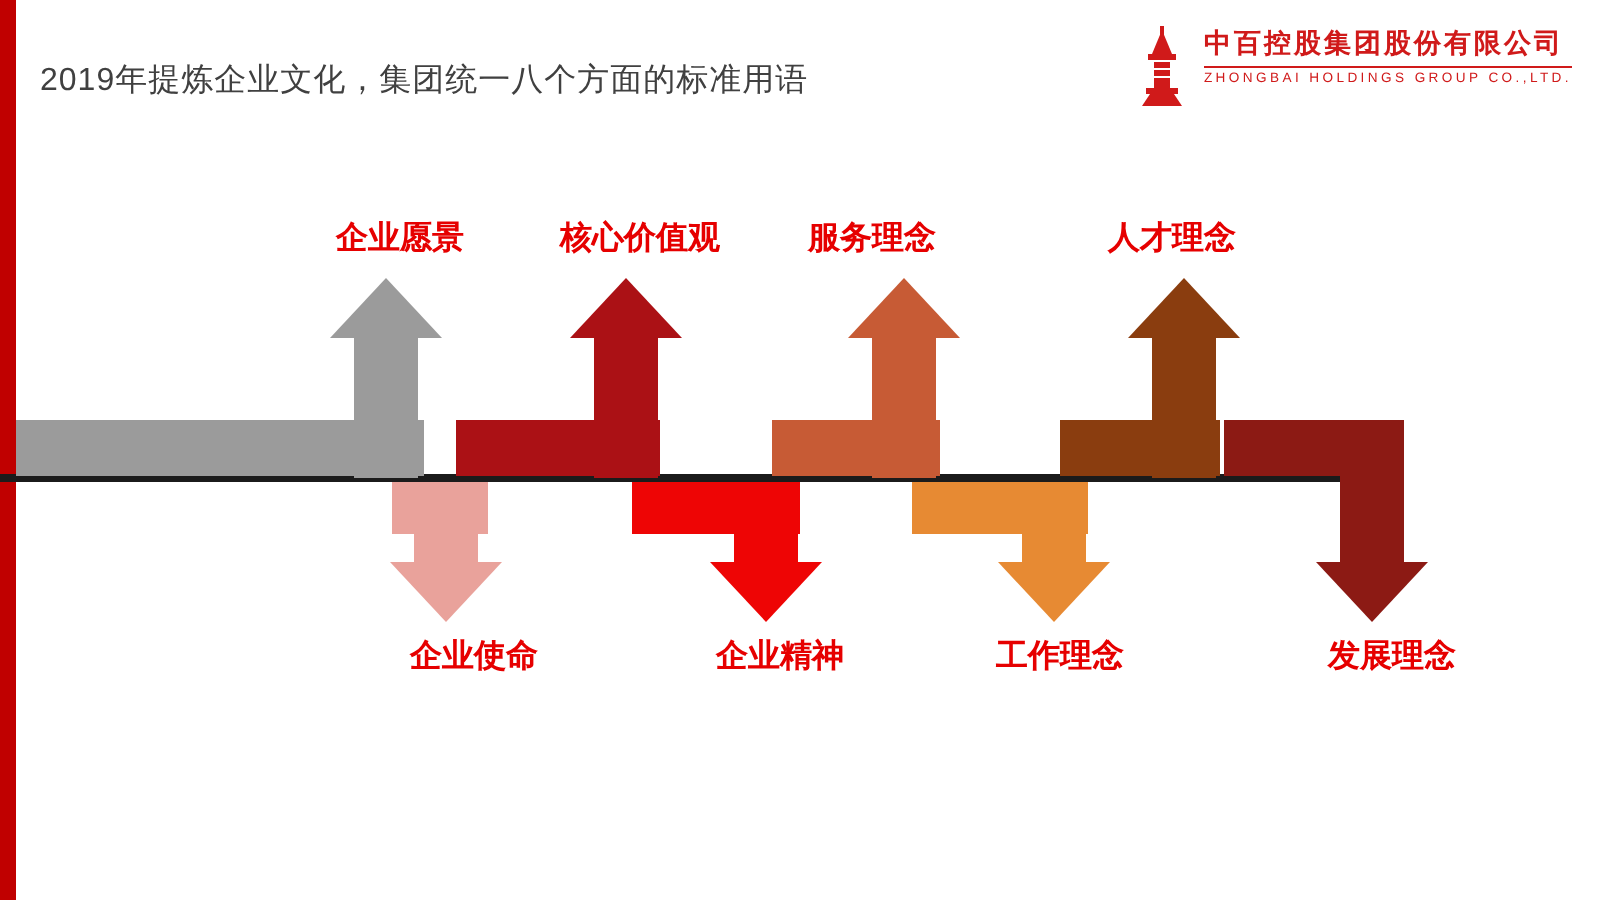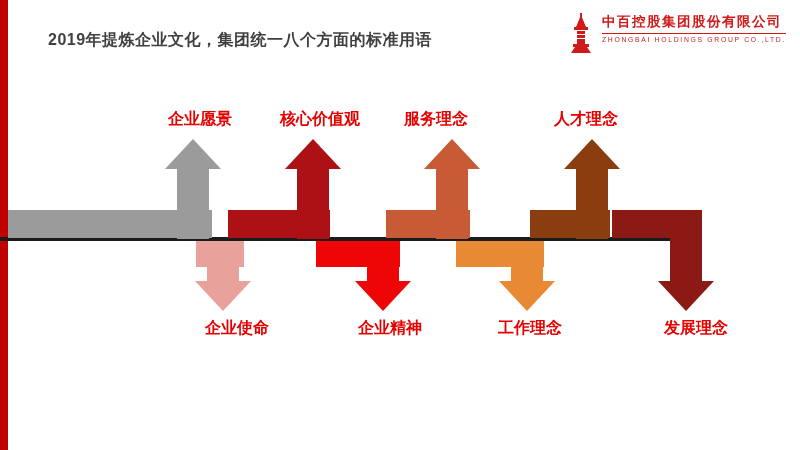--- a/index.html
+++ b/index.html
@@ -1,19 +1,19 @@
 <!DOCTYPE html>
 <html><head>
 <meta charset="utf-8">
 <style>
   html,body{margin:0;padding:0;background:#ffffff;}
   .slide{position:relative;width:800px;height:450px;background:#ffffff;overflow:hidden;
          font-family:"Liberation Sans",sans-serif;}
   .left-bar{position:absolute;left:0;top:0;width:8px;height:450px;background:#c00000;}
-  .title{position:absolute;left:48px;top:30px;font-size:16px;font-weight:bold;color:#404040;
+  .title{position:absolute;left:20px;top:30px;font-size:16px;font-weight:normal;color:#404040;
          letter-spacing:.5px;white-space:nowrap;}
   .logo{position:absolute;right:14px;top:13px;display:flex;align-items:flex-start;gap:7px;}
   .logo-text{display:flex;flex-direction:column;}
   .logo-cn{color:#d01a1a;font-weight:bold;font-size:13.5px;letter-spacing:1.5px;white-space:nowrap;}
   .logo-divider{height:1px;background:#d01a1a;margin:2px 0 2px 0;}
   .logo-en{color:#d01a1a;font-size:6.8px;letter-spacing:1.7px;white-space:nowrap;}
   .diagram{position:absolute;left:0;top:0;}
   .flow-label{font-family:"Liberation Sans",sans-serif;font-size:16px;font-weight:bold;}
 </style>
 </head>

